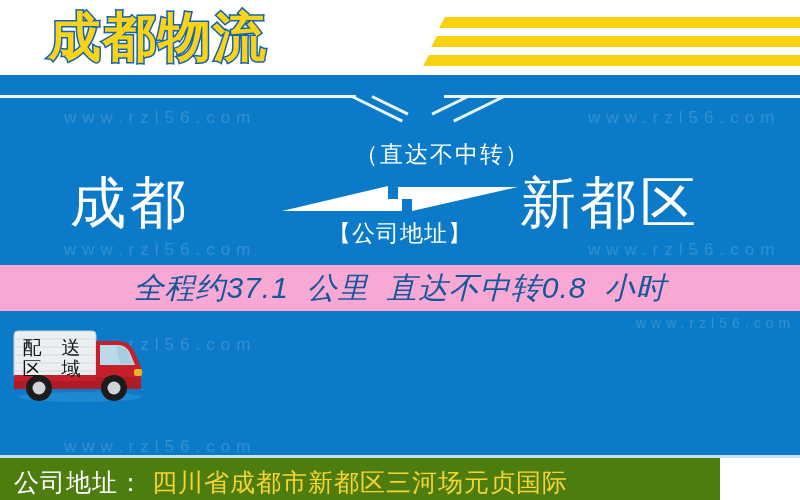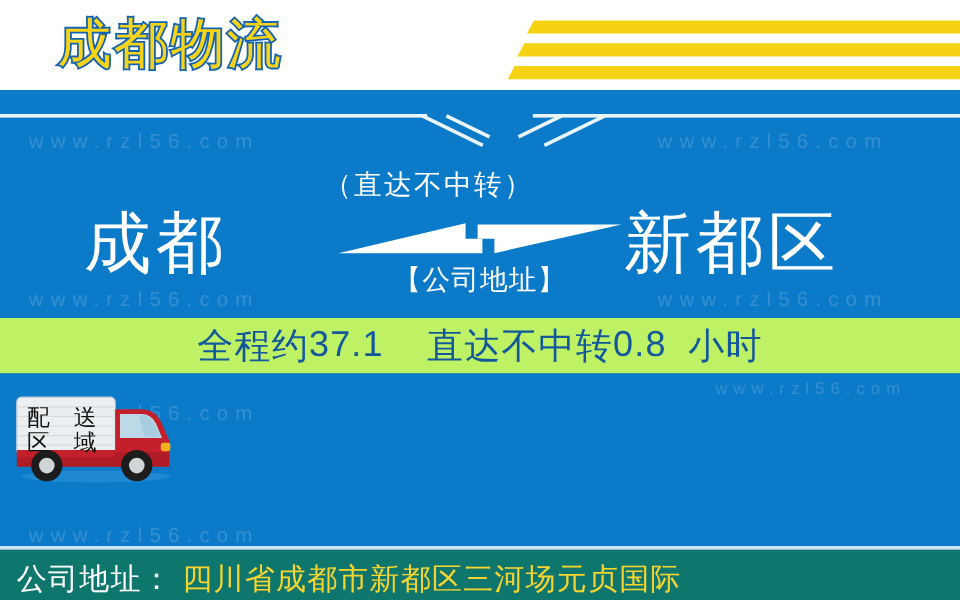--- a/index.html
+++ b/index.html
@@ -13,21 +13,21 @@
     background:#ffffff;
   }
 
   
   #header{
     position:absolute;left:0;top:0;width:800px;height:75px;
     background:#ffffff;overflow:hidden;
   }
   #brand-title{
     position:absolute;left:48px;top:2px;
-    font-size:45px;font-weight:normal;line-height:70px;
+    font-size:53px;font-weight:bold;line-height:70px;
     color:#f8d318;
     letter-spacing:2px;
     -webkit-text-stroke:3px #1363b0;
     paint-order:stroke fill;
     white-space:nowrap;
   }
   .stripe{
     position:absolute;height:11px;background:#f5d312;
     transform:skewX(-28deg);
   }
@@ -53,20 +53,21 @@
   #chev-a{left:352px;top:20px;transform:rotate(26deg);transform-origin:left center;}
   #chev-b{left:448px;top:20px;transform:rotate(-26deg);transform-origin:right center;}
   #chev-c{left:372px;top:20px;width:40px;transform:rotate(26deg);transform-origin:left center;}
   #chev-d{left:428px;top:20px;width:40px;transform:rotate(-26deg);transform-origin:right center;}
 
   
   .wm{
     position:absolute;color:#ffffff;opacity:.16;
     font-size:17px;letter-spacing:6px;white-space:nowrap;
     font-family:"Liberation Sans","DejaVu Sans",sans-serif;
+    margin-left:40px;
   }
   #wm-1{left:24px;top:33px;}
   #wm-2{left:548px;top:33px;}
   #wm-3{left:24px;top:165px;}
   #wm-4{left:548px;top:165px;}
   #wm-5{left:596px;top:240px;font-size:14px;letter-spacing:5px;}
   #wm-6{left:24px;top:260px;}
   #wm-7{left:24px;top:362px;}
 
   
@@ -74,35 +75,36 @@
     position:absolute;color:#ffffff;font-weight:normal;
     font-size:56px;line-height:60px;white-space:nowrap;
     letter-spacing:4px;
   }
   #city-from{left:70px;top:98px;}
   #city-to{left:520px;top:98px;}
 
   
   #mid-top{
     position:absolute;left:270px;top:64px;width:260px;
-    text-align:left;color:#ffffff;font-size:23px;
+    text-align:right;color:#ffffff;font-size:23px;
     letter-spacing:2px;white-space:nowrap;
   }
   #mid-bottom{
     position:absolute;left:270px;top:143px;width:260px;
     text-align:center;color:#ffffff;font-size:23px;
     letter-spacing:1px;white-space:nowrap;
   }
   
   #arrow-wrap{position:absolute;left:280px;top:103px;width:240px;height:38px;}
 
   
   #dist-bar{
     position:absolute;left:0;top:190px;width:800px;height:46px;
-    background:#bef264;
+    background:#f9a8d4;
+    font-style:italic;
   }
   #dist-text{
     position:absolute;left:0;top:0;width:800px;height:46px;
     display:flex;align-items:center;justify-content:center;
     color:#14589c;font-size:30px;white-space:nowrap;letter-spacing:1px;
   }
   #dist-text span{display:inline-block;}
   .gap{width:18px;}
 
   
@@ -110,22 +112,23 @@
   #area-text{
     position:absolute;left:170px;top:367px;
     color:#ffffff;font-size:17px;letter-spacing:2px;white-space:nowrap;
   }
 
   
   #foot-rule{
     position:absolute;left:0;top:455px;width:800px;height:3px;background:#c7e3f3;
   }
   #footer{
-    position:absolute;left:0;top:458px;width:800px;height:42px;
-    background:#0f766e;
+    position:absolute;left:0;top:458px;width:708px;height:42px;
+    background:#4d7c0f;
+    padding-left:12px;
   }
   #foot-line{
     position:absolute;left:14px;top:8px;white-space:nowrap;
     font-size:25px;letter-spacing:1px;
   }
   #foot-label{color:#ffffff;}
   #foot-addr{color:#f7d52e;}
 </style>
 </head>
 <body>
@@ -166,20 +169,21 @@
         <polygon points="238,9 118,9 118,21 132,21 132,33" fill="#ffffff"></polygon>
       </svg>
     </div>
     <div id="mid-bottom">【公司地址】</div>
 
     <div id="dist-bar">
       <div id="dist-text">
         <span>全程约</span>
         <span>37.1</span>
         <span class="gap"></span>
+        <span>公里</span>
         <span class="gap"></span>
         <span>直达不中转</span>
         <span>0.8</span>
         <span class="gap"></span>
         <span>小时</span>
       </div>
     </div>
 
     <div id="truck">
       <svg width="150" height="80" viewBox="0 0 150 80" xmlns="http://www.w3.org/2000/svg">

